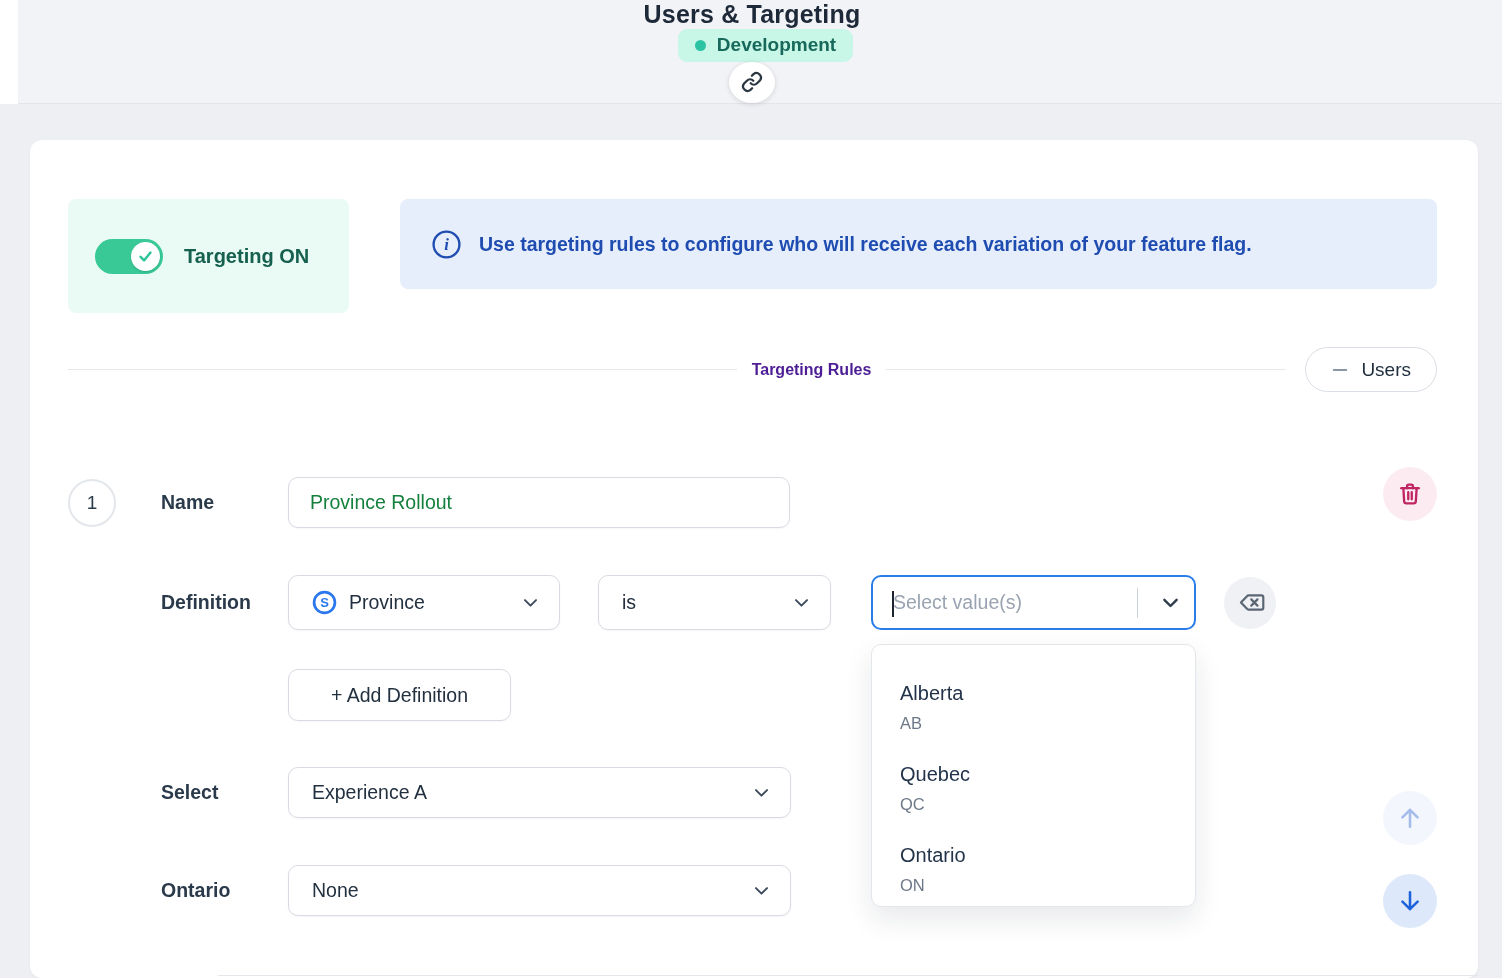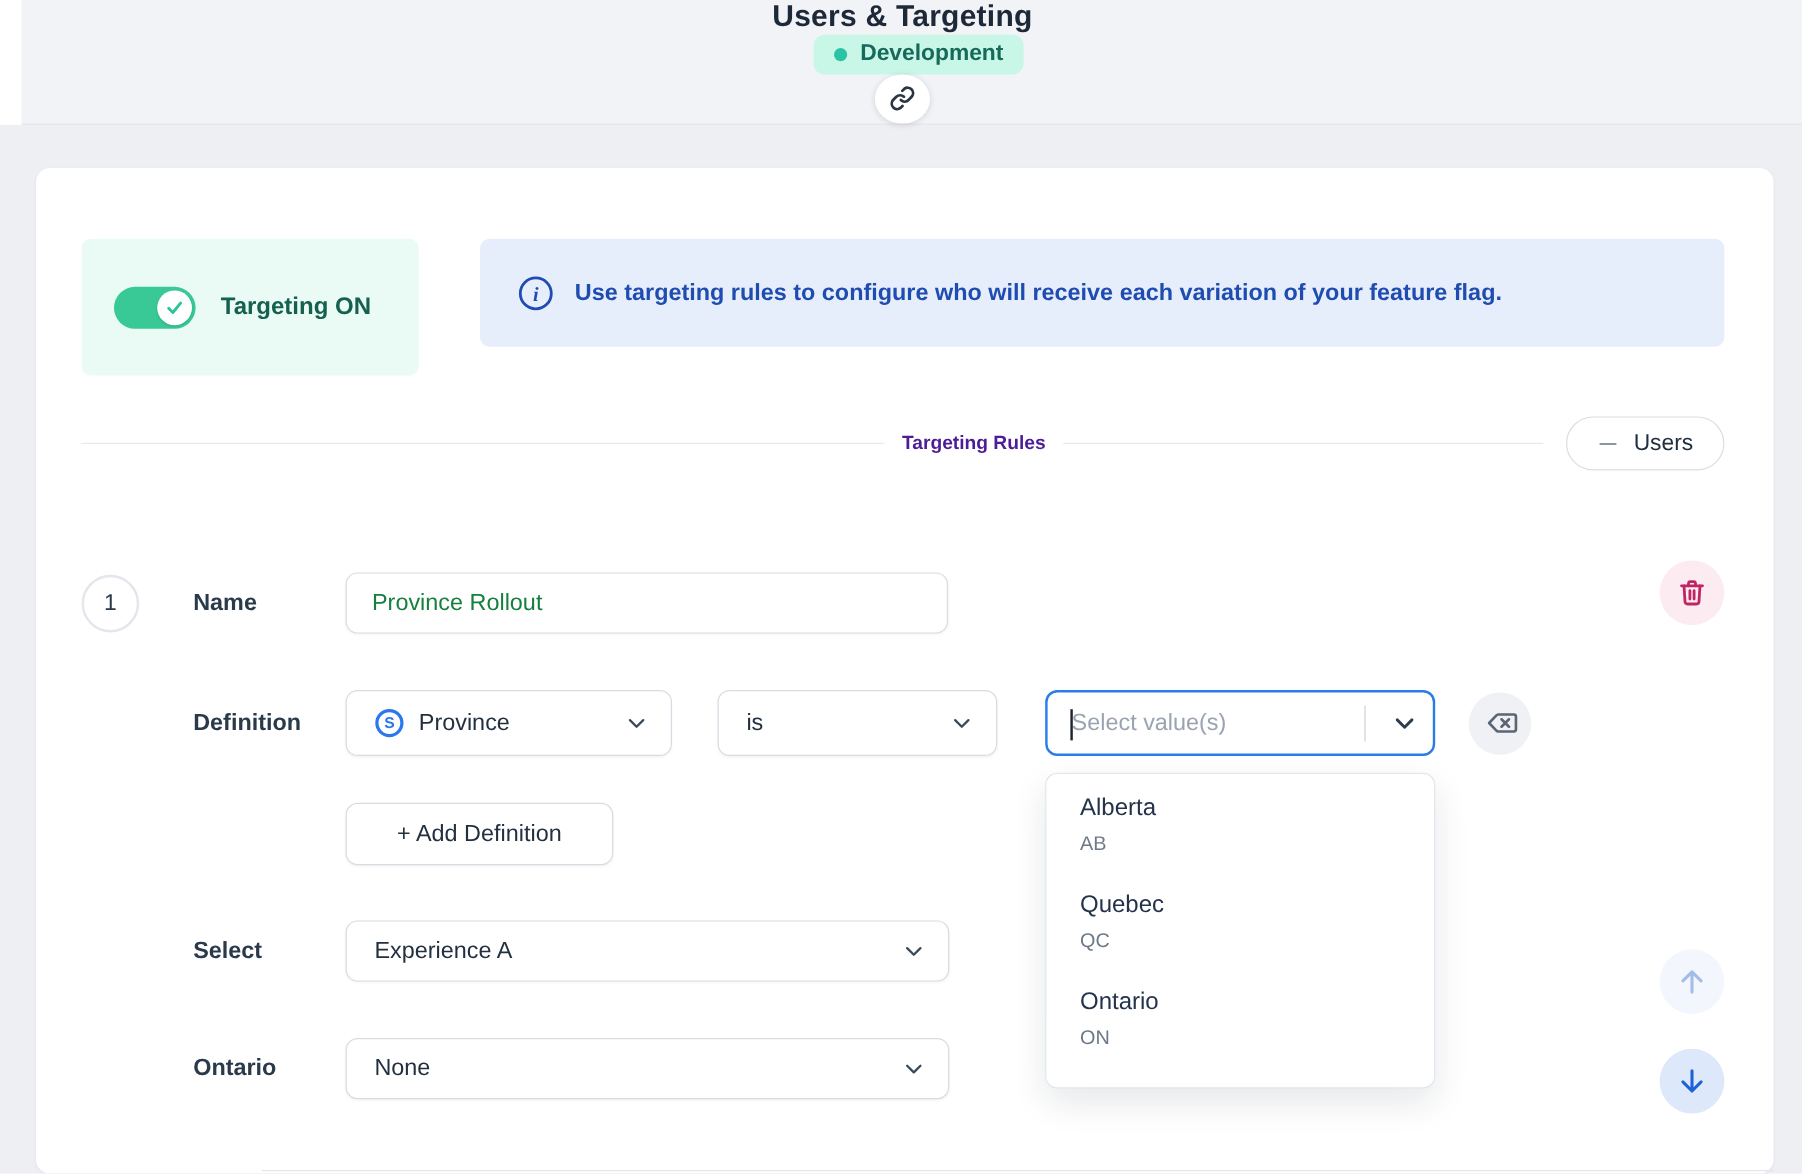--- a/index.html
+++ b/index.html
@@ -195,21 +195,21 @@
 
   
   .dropdown {
     position: absolute;
     left: 841px; top: 504px;
     width: 325px; height: 263px;
     background: #fff;
     border: 1px solid #e3e6ea;
     border-radius: 10px;
     box-shadow: 0 12px 28px rgba(20,30,50,.10);
-    padding-top: 2px;
+    padding-top: 22px;
     z-index: 20;
   }
   .dd-item { padding: 11px 28px; cursor: pointer; }
   .dd-title { font-size: 20px; font-weight: 500; color: #23344a; line-height: 31px; }
   .dd-sub { font-size: 16.5px; color: #6d7888; line-height: 28px; }
 
   
   .trash-btn { position: absolute; left: 1353px; top: 327px; width: 54px; height: 54px; background: #fcecf2; }
   .up-btn    { position: absolute; left: 1353px; top: 651px; width: 54px; height: 54px; background: #f3f7fd; }
   .down-btn  { position: absolute; left: 1353px; top: 734px; width: 54px; height: 54px; background: #dde9fb; }

